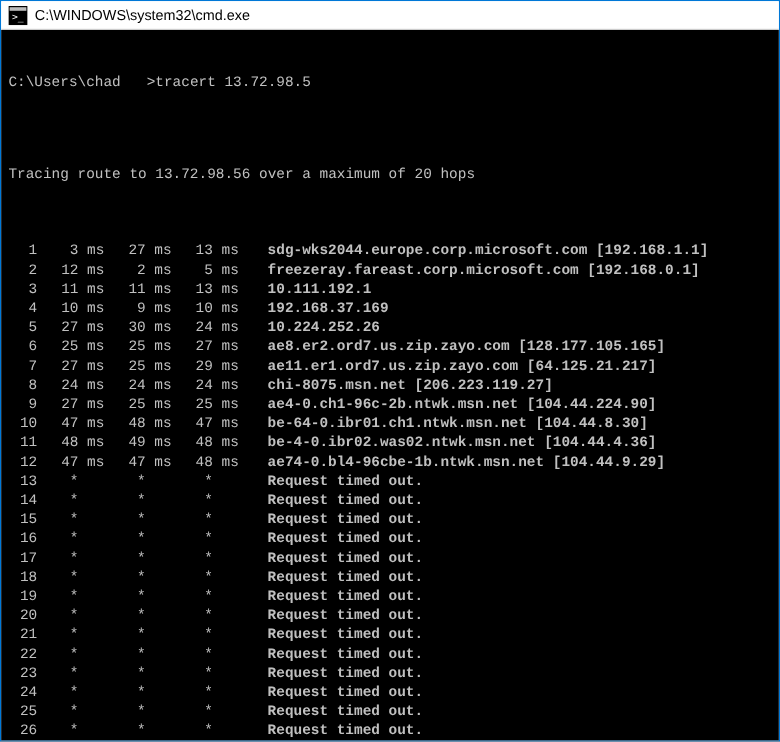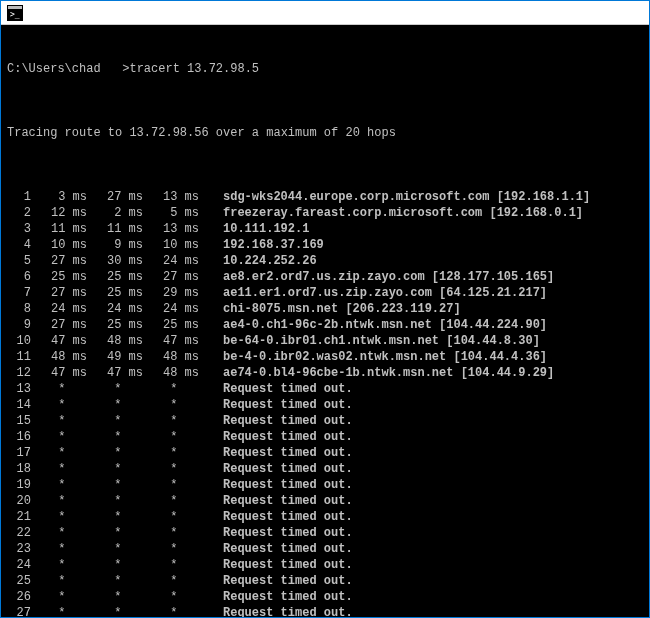--- a/index.html
+++ b/index.html
@@ -40,39 +40,40 @@
     .terminal {
       flex: 1;
       background: #000;
       color: #c0c0c0;
       font-size: 12px;
       line-height: 16px;
       padding: 4px 6px;
       white-space: pre;
       overflow: hidden;
     }
-    .prompt-line { margin-bottom: 16px; }
+    .prompt-line { margin-bottom: 28px; }
     .trace-header { margin-bottom: 16px; }
     .hop-row { height: 16px; }
     .hop-num { display: inline-block; width: 24px; text-align: right; }
     .hop-t { display: inline-block; width: 56px; text-align: right; }
     .hop-host { display: inline-block; padding-left: 24px; font-weight: bold; }
   </style>
 </head>
 <body>
 
 <div class="window">
   <div class="titlebar">
     <span class="titlebar-icon">
       <svg viewBox="0 0 16 16">
           <rect x="0" y="0" width="16" height="16" fill="#000"></rect>
           <rect x="1" y="1" width="14" height="3" fill="#bbb"></rect>
           <text x="3" y="12" font-size="8" fill="#fff" font-family="monospace">&gt;_</text>
         </svg>
     </span>
+    <span>C:\WINDOWS\system32\cmd.exe</span>
   </div>
   <div class="terminal">
     <div class="prompt-line"><span>C:\Users\chad</span>   <span>&gt;tracert 13.72.98.5</span></div>
     <div class="trace-header">Tracing route to 13.72.98.56 over a maximum of 20 hops</div>
     <div id="hops"><div class="hop-row"><span class="hop-num">1</span><span class="hop-t">3 ms</span><span class="hop-t">27 ms</span><span class="hop-t">13 ms</span><span class="hop-host">sdg-wks2044.europe.corp.microsoft.com [192.168.1.1]</span></div><div class="hop-row"><span class="hop-num">2</span><span class="hop-t">12 ms</span><span class="hop-t">2 ms</span><span class="hop-t">5 ms</span><span class="hop-host">freezeray.fareast.corp.microsoft.com [192.168.0.1]</span></div><div class="hop-row"><span class="hop-num">3</span><span class="hop-t">11 ms</span><span class="hop-t">11 ms</span><span class="hop-t">13 ms</span><span class="hop-host">10.111.192.1</span></div><div class="hop-row"><span class="hop-num">4</span><span class="hop-t">10 ms</span><span class="hop-t">9 ms</span><span class="hop-t">10 ms</span><span class="hop-host">192.168.37.169</span></div><div class="hop-row"><span class="hop-num">5</span><span class="hop-t">27 ms</span><span class="hop-t">30 ms</span><span class="hop-t">24 ms</span><span class="hop-host">10.224.252.26</span></div><div class="hop-row"><span class="hop-num">6</span><span class="hop-t">25 ms</span><span class="hop-t">25 ms</span><span class="hop-t">27 ms</span><span class="hop-host">ae8.er2.ord7.us.zip.zayo.com [128.177.105.165]</span></div><div class="hop-row"><span class="hop-num">7</span><span class="hop-t">27 ms</span><span class="hop-t">25 ms</span><span class="hop-t">29 ms</span><span class="hop-host">ae11.er1.ord7.us.zip.zayo.com [64.125.21.217]</span></div><div class="hop-row"><span class="hop-num">8</span><span class="hop-t">24 ms</span><span class="hop-t">24 ms</span><span class="hop-t">24 ms</span><span class="hop-host">chi-8075.msn.net [206.223.119.27]</span></div><div class="hop-row"><span class="hop-num">9</span><span class="hop-t">27 ms</span><span class="hop-t">25 ms</span><span class="hop-t">25 ms</span><span class="hop-host">ae4-0.ch1-96c-2b.ntwk.msn.net [104.44.224.90]</span></div><div class="hop-row"><span class="hop-num">10</span><span class="hop-t">47 ms</span><span class="hop-t">48 ms</span><span class="hop-t">47 ms</span><span class="hop-host">be-64-0.ibr01.ch1.ntwk.msn.net [104.44.8.30]</span></div><div class="hop-row"><span class="hop-num">11</span><span class="hop-t">48 ms</span><span class="hop-t">49 ms</span><span class="hop-t">48 ms</span><span class="hop-host">be-4-0.ibr02.was02.ntwk.msn.net [104.44.4.36]</span></div><div class="hop-row"><span class="hop-num">12</span><span class="hop-t">47 ms</span><span class="hop-t">47 ms</span><span class="hop-t">48 ms</span><span class="hop-host">ae74-0.bl4-96cbe-1b.ntwk.msn.net [104.44.9.29]</span></div><div class="hop-row"><span class="hop-num">13</span><span class="hop-t">*   </span><span class="hop-t">*   </span><span class="hop-t">*   </span><span class="hop-host">Request timed out.</span></div><div class="hop-row"><span class="hop-num">14</span><span class="hop-t">*   </span><span class="hop-t">*   </span><span class="hop-t">*   </span><span class="hop-host">Request timed out.</span></div><div class="hop-row"><span class="hop-num">15</span><span class="hop-t">*   </span><span class="hop-t">*   </span><span class="hop-t">*   </span><span class="hop-host">Request timed out.</span></div><div class="hop-row"><span class="hop-num">16</span><span class="hop-t">*   </span><span class="hop-t">*   </span><span class="hop-t">*   </span><span class="hop-host">Request timed out.</span></div><div class="hop-row"><span class="hop-num">17</span><span class="hop-t">*   </span><span class="hop-t">*   </span><span class="hop-t">*   </span><span class="hop-host">Request timed out.</span></div><div class="hop-row"><span class="hop-num">18</span><span class="hop-t">*   </span><span class="hop-t">*   </span><span class="hop-t">*   </span><span class="hop-host">Request timed out.</span></div><div class="hop-row"><span class="hop-num">19</span><span class="hop-t">*   </span><span class="hop-t">*   </span><span class="hop-t">*   </span><span class="hop-host">Request timed out.</span></div><div class="hop-row"><span class="hop-num">20</span><span class="hop-t">*   </span><span class="hop-t">*   </span><span class="hop-t">*   </span><span class="hop-host">Request timed out.</span></div><div class="hop-row"><span class="hop-num">21</span><span class="hop-t">*   </span><span class="hop-t">*   </span><span class="hop-t">*   </span><span class="hop-host">Request timed out.</span></div><div class="hop-row"><span class="hop-num">22</span><span class="hop-t">*   </span><span class="hop-t">*   </span><span class="hop-t">*   </span><span class="hop-host">Request timed out.</span></div><div class="hop-row"><span class="hop-num">23</span><span class="hop-t">*   </span><span class="hop-t">*   </span><span class="hop-t">*   </span><span class="hop-host">Request timed out.</span></div><div class="hop-row"><span class="hop-num">24</span><span class="hop-t">*   </span><span class="hop-t">*   </span><span class="hop-t">*   </span><span class="hop-host">Request timed out.</span></div><div class="hop-row"><span class="hop-num">25</span><span class="hop-t">*   </span><span class="hop-t">*   </span><span class="hop-t">*   </span><span class="hop-host">Request timed out.</span></div><div class="hop-row"><span class="hop-num">26</span><span class="hop-t">*   </span><span class="hop-t">*   </span><span class="hop-t">*   </span><span class="hop-host">Request timed out.</span></div><div class="hop-row"><span class="hop-num">27</span><span class="hop-t">*   </span><span class="hop-t">*   </span><span class="hop-t">*   </span><span class="hop-host">Request timed out.</span></div></div>
     
   </div>
 </div>
 
 </body></html>

